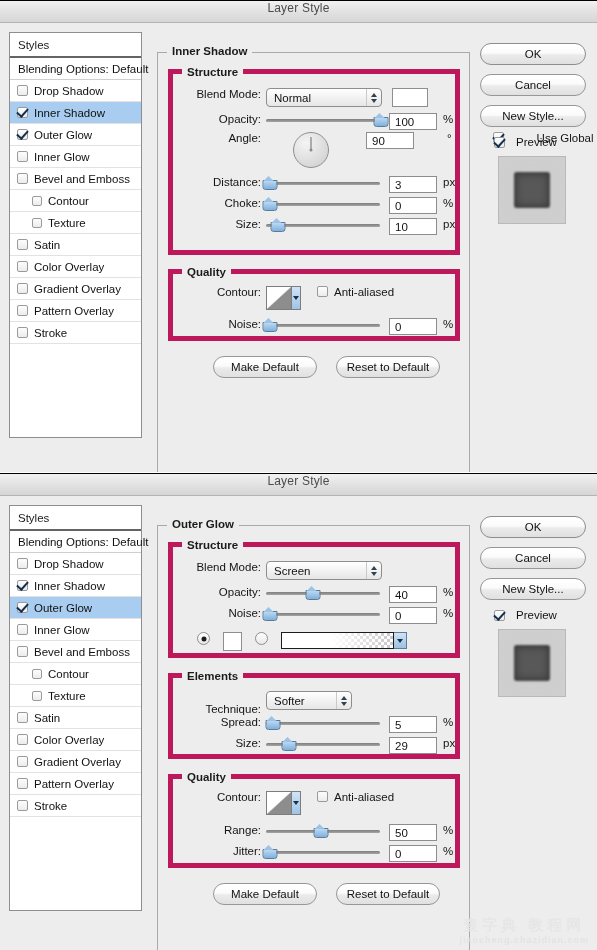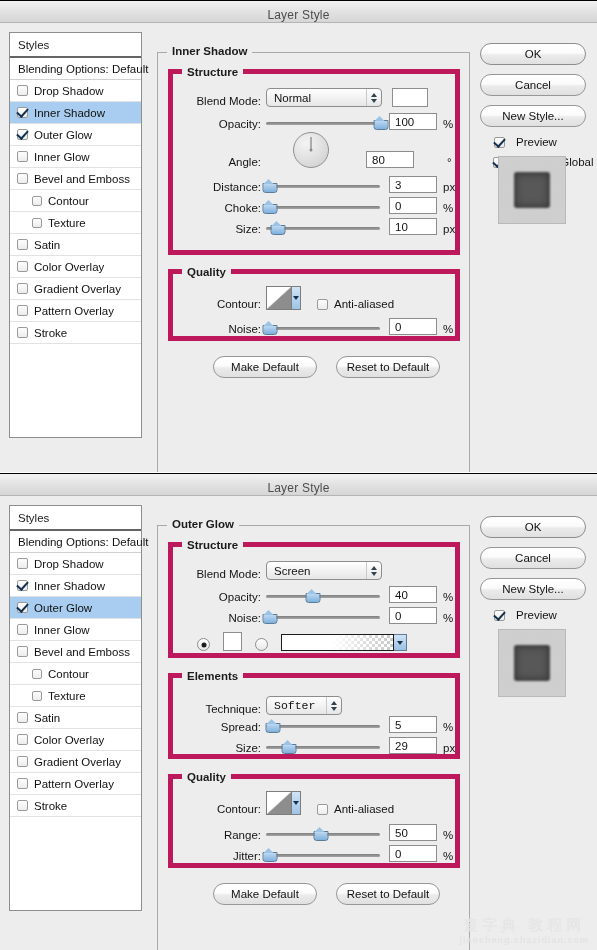--- a/index.html
+++ b/index.html
@@ -20,21 +20,21 @@
     overflow: hidden;
   }
   #dialog-inner-shadow { top: 0; height: 472px; }
   #dialog-outer-glow   { top: 473px; height: 477px; }
 
   
   .titlebar {
     height: 22px;
     background: linear-gradient(to bottom,#f2f2f2 0%,#e2e2e2 50%,#d6d6d6 100%);
     border-bottom: 1px solid #b4b4b4;
-    display: flex; align-items: flex-end; justify-content: center;
+    display: flex; align-items: flex-start; justify-content: center;
     position: relative;
   }
   .titlebar .title {
     font-size: 12px; color: #4c4c4c; letter-spacing: .2px;
   }
   .dialog-body { position: relative; padding: 8px; }
 
   
   .styles-panel {
     position: absolute; left: 9px; top: 9px;
@@ -87,21 +87,21 @@
   }
   .group.sub { border: 5px solid #be185d; }
 
   .outer-group {
     position: absolute; left: 157px; top: 29px;
     width: 313px; height: 434px;
   }
 
   
   .row {
-    position: absolute; display: flex; align-items: flex-end;
+    position: absolute; display: flex; align-items: flex-start;
     font-size: 11.5px; color: #141414; white-space: nowrap;
   }
   .lbl { text-align: right; color: #141414; }
 
   
   .popup {
     height: 19px; border: 1px solid #8d8d8d; border-radius: 4px;
     background: linear-gradient(to bottom,#ffffff,#e6e6e6);
     display: inline-flex; align-items: center;
     padding: 0 0 0 7px; font-size: 11.5px; color: #111;
@@ -370,21 +370,21 @@
           <span class="field" style="width:48px; margin-left:9px;">100</span>
           <span class="unit">%</span>
         </div>
 
         <div class="row" style="left:12px; top:58px;gap:27px;">
           <span class="lbl" style="width:76px;">Angle:</span>
           <span class="dial" style="margin-left:5px;">
             <span class="needle"></span>
               <span class="hub"></span>
           </span>
-          <span class="field" style="width:48px; margin-left:10px;">80</span>
+          <span class="field" style="width:48px; margin-left:10px;">90</span>
           <span class="unit">°</span>
           <span class="cb checked" style="margin-left:14px;"></span>
           <span>Use Global Light</span>
         </div>
 
         <div class="row" style="left:12px; top:102px;">
           <span class="lbl" style="width:76px;">Distance:</span>
           <span class="slider" style="width:114px; margin-left:5px;">
             <span class="track"></span>
               <span class="knob" style="left: 3%;"></span>
@@ -573,21 +573,21 @@
               <i></i>
             </span>
         </div>
       </div>
 
       <div class="group sub" style="left:10px; top:147px; width:292px; height:86px;">
         <span class="legend">Elements</span>
 
         <div class="row" style="left:12px; top:13px;">
           <span class="lbl" style="width:76px;margin-top:12px;">Technique:</span>
-          <span class="popup" style="width:76px; margin-left:5px;font-family:Liberation Mono, monospace;">
+          <span class="popup" style="width:86px; margin-left:5px;">
             <span>Softer</span>
             <span class="arrows">
                 <i class="tri-up"></i>
                 <i class="tri-dn"></i>
               </span>
           </span>
         </div>
 
         <div class="row" style="left:12px; top:38px;">
           <span class="lbl" style="width:76px;">Spread:</span>

